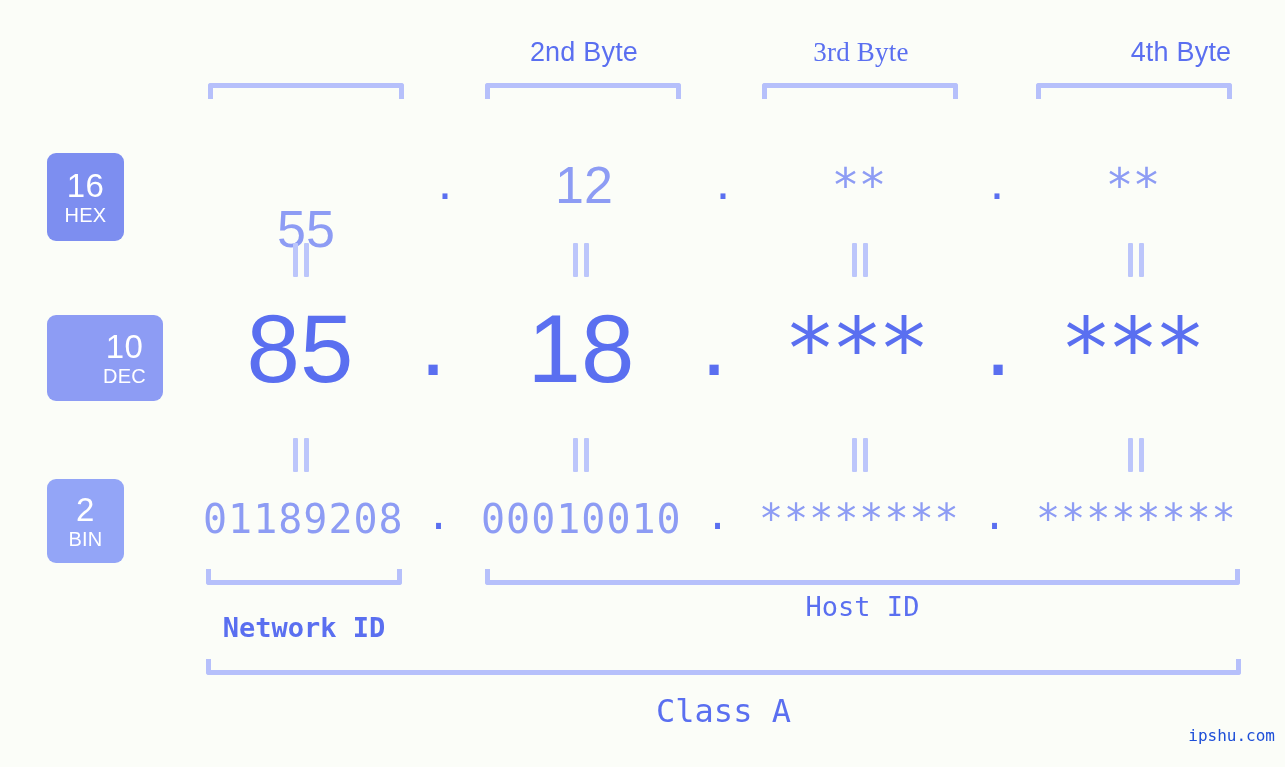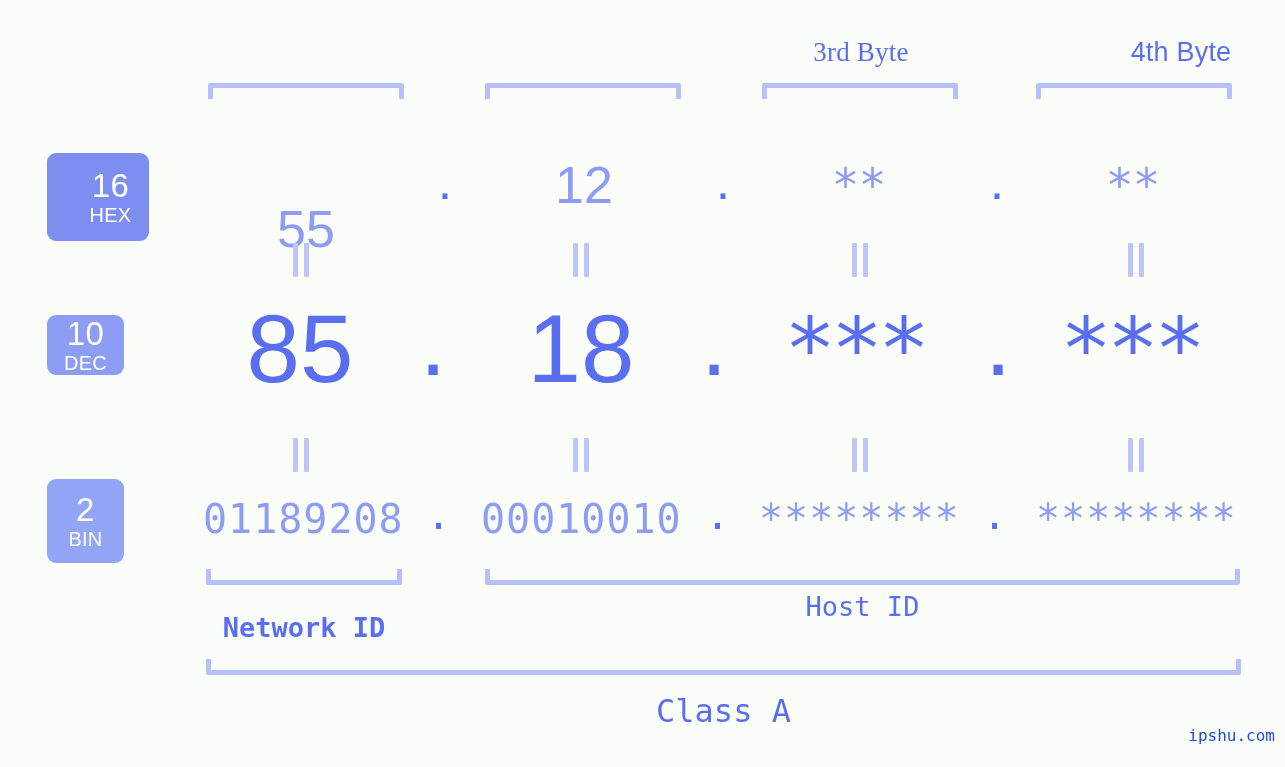--- a/index.html
+++ b/index.html
@@ -77,22 +77,22 @@
     font-weight: 400;
     letter-spacing: 0.5px;
   }
   .badge .word {
     font-size: 20px;
     font-weight: 400;
     margin-top: 3px;
     letter-spacing: 0.3px;
   }
 
-  #badge-hex { top: 153px; height: 88px; background: #7d8ef0; padding-left: 25px; }
-  #badge-dec { top: 315px; height: 60px; background: #8d9cf4; }
+  #badge-hex { top: 153px; height: 88px; background: #7d8ef0; }
+  #badge-dec { top: 315px; height: 86px; background: #8d9cf4; padding-left: 39px; }
   #badge-bin { top: 479px; height: 84px; background: #93a5f7; }
 
   
   .cell {
     position: absolute;
     text-align: center;
     white-space: nowrap;
   }
 
   
@@ -208,20 +208,21 @@
     color: #1d4ed8;
     font-family: "DejaVu Sans Mono", monospace;
     letter-spacing: 0px;
   }
 </style>
 </head>
 <body>
 
 <div class="stage">
 
+  <div class="byte-head" style="left:484px; width:200px;">2nd Byte</div>
   <div class="byte-head" style="left:761px; width:200px;font-family:Liberation Serif, serif;">3rd Byte</div>
   <div class="byte-head" style="left:1081px; width:200px;">4th Byte</div>
 
   <div class="bracket bracket-down" style="left:208px; width:196px; top:83px;"></div>
   <div class="bracket bracket-down" style="left:485px; width:196px; top:83px;"></div>
   <div class="bracket bracket-down" style="left:762px; width:196px; top:83px;"></div>
   <div class="bracket bracket-down" style="left:1036px; width:196px; top:83px;"></div>
 
   <div class="badge" id="badge-hex">
     <span class="num">16</span>

